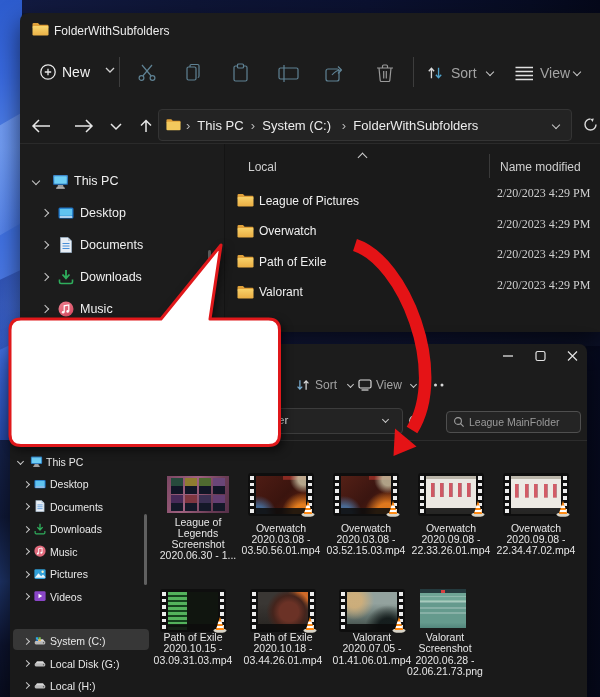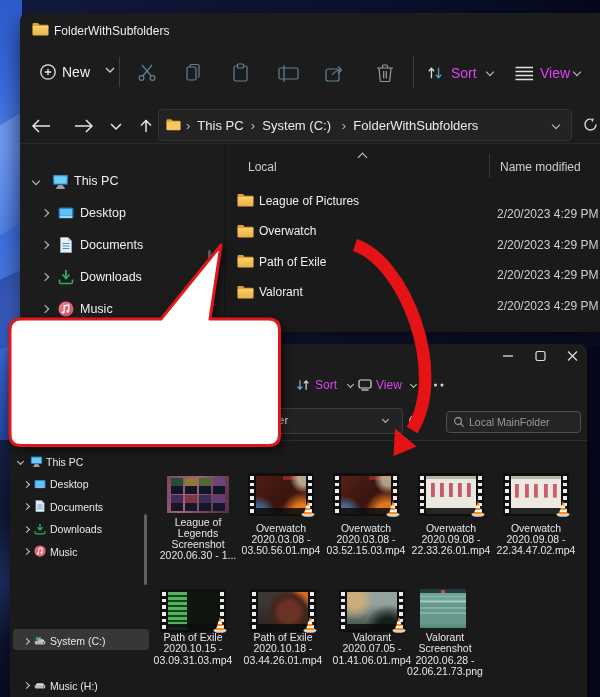--- a/index.html
+++ b/index.html
@@ -22,30 +22,30 @@
 .sep-v{position:absolute;width:1px;background:#3a3a3a;}
 .sep-h{position:absolute;height:1px;background:#2e2e2e;}
 .chev{display:inline-block;width:6px;height:6px;border-right:1.2px solid #c8c8c8;border-bottom:1.2px solid #c8c8c8;}
 .cd{transform:rotate(45deg)}  
 .cr{transform:rotate(-45deg)}
 
 #win1{left:20px;top:13px;width:580px;height:319px;border-radius:8px 0 0 0;}
 
 #win2{left:10px;top:344px;width:577px;height:353px;border-radius:8px 8px 0 0;}
 .icon{position:absolute;}
-.lbl{position:absolute;color:#d946ef;white-space:nowrap;}
+.lbl{position:absolute;color:#a3a3a3;white-space:nowrap;}
 
 .trow{position:absolute;left:0;width:200px;height:32px;}
 .trow .chev{position:absolute;top:13px;}
 .trow .ic{position:absolute;top:8px;}
 .trow .tx{position:absolute;top:8.5px;font-size:12.5px;color:#f0f0f0;white-space:nowrap;}
 .frow{position:absolute;height:30px;}
 .frow .ic{position:absolute;left:217px;top:8px;}
 .frow .tx{position:absolute;left:239px;top:8.5px;font-size:12px;color:#f0f0f0;white-space:nowrap;}
-.frow .dt{position:absolute;left:477px;top:22px;font-size:12px;color:#cfcfcf;white-space:nowrap;}
+.frow .dt{position:absolute;left:477px;top:1px;font-size:12px;color:#cfcfcf;white-space:nowrap;font-family:Liberation Serif, serif;}
 
 .t2row{position:absolute;left:0;width:145px;height:22px;}
 .t2row .chev{position:absolute;top:9px;width:5px;height:5px;}
 .t2row .ic{position:absolute;top:5px;}
 .t2row .tx{position:absolute;top:5.5px;font-size:10.5px;color:#e8e8e8;white-space:nowrap;}
 
 .film{position:absolute;width:66px;height:43px;background:#0e0e0e;border-radius:3px;}
 .film .holes-l,.film .holes-r{position:absolute;top:2.5px;bottom:2.5px;width:4.5px;
  background:repeating-linear-gradient(180deg,#ececec 0 3.6px,rgba(0,0,0,0) 3.6px 6.7px);}
 .film .holes-l{left:1.8px}.film .holes-r{right:1.8px}
@@ -290,21 +290,21 @@
     <span class="chev cd abs" style="left:373px;top:73px;width:5px;height:5px"></span>
     <svg class="icon" style="left:398px;top:70px" width="13" height="13" viewBox="0 0 15 15">
       <path d="M13 7.5 A5.5 5.5 0 1 1 7.5 2" fill="none" stroke="#c9c9c9" stroke-width="1.4"></path>
       <path d="M7.5 2 L10.5 0.5 L10.5 4 Z" fill="#c9c9c9" transform="rotate(20 7.5 2)"></path>
     </svg>
     <div class="abs" style="left:436px;top:67px;width:135px;height:22px;background:#242424;border:1px solid #4f4f4f;border-radius:4px"></div>
     <svg class="icon" style="left:443px;top:72px" width="12" height="12" viewBox="0 0 12 12">
       <circle cx="5" cy="5" r="3.4" fill="none" stroke="#a0a0a0" stroke-width="1.1"></circle>
       <path d="M7.6 7.6 L10.6 10.6" stroke="#a0a0a0" stroke-width="1.1"></path>
     </svg>
-    <div class="lbl" style="left:459px;top:71.5px;font-size:10.5px;color:#9a9a9a">Local MainFolder</div>
+    <div class="lbl" style="left:459px;top:71.5px;font-size:10.5px;color:#9a9a9a">League MainFolder</div>
     <div class="abs" style="left:0;top:97px;width:577px;height:256px;background:#1a1a1a"></div>
     <div class="sep-h" style="left:0;top:96px;width:577px;background:#2c2c2c"></div>
     
     <svg width="0" height="0">
         <defs>
       <symbol id="i-pc" viewBox="0 0 17 16">
             <rect x="1" y="2" width="15" height="10" rx="1.3" fill="#2f7fc1"></rect>
             <rect x="2.2" y="3.2" width="12.6" height="7.6" rx="0.6" fill="#6ecef5"></rect>
             <path d="M6 12 L5 15 H12 L11 12 Z" fill="#9a9a9a"></path>
             <rect x="4" y="14.4" width="9" height="1.3" rx="0.6" fill="#c0c0c0"></rect>
@@ -387,33 +387,54 @@
         </svg>
         <div class="tx" style="left:40px">Downloads</div>
       </div>
     <div class="t2row" style="top:196px">
         <span class="chev cr" style="left:14px"></span>
         <svg class="ic" style="left:24px" width="12" height="12">
           <use href="#i-mus"></use>
         </svg>
         <div class="tx" style="left:40px">Music</div>
       </div>
+    <div class="t2row" style="top:218.5px">
+        <span class="chev cr" style="left:14px"></span>
+        <svg class="ic" style="left:24px" width="12" height="12">
+          <use href="#i-pic"></use>
+        </svg>
+        <div class="tx" style="left:40px">Pictures</div>
+      </div>
+    <div class="t2row" style="top:241px">
+        <span class="chev cr" style="left:14px"></span>
+        <svg class="ic" style="left:24px" width="12" height="12">
+          <use href="#i-vid"></use>
+        </svg>
+        <div class="tx" style="left:40px">Videos</div>
+      </div>
     <div class="t2row" style="top:285.5px">
         <span class="chev cr" style="left:14px"></span>
         <svg class="ic" style="left:24px" width="12" height="12">
           <use href="#i-drvc"></use>
         </svg>
         <div class="tx" style="left:40px">System (C:)</div>
       </div>
+    <div class="t2row" style="top:308px">
+        <span class="chev cr" style="left:14px"></span>
+        <svg class="ic" style="left:24px" width="12" height="12">
+          <use href="#i-drv"></use>
+        </svg>
+        <div class="tx" style="left:40px">Local Disk (G:)</div>
+      </div>
     <div class="t2row" style="top:330px">
         <span class="chev cr" style="left:14px"></span>
         <svg class="ic" style="left:24px" width="12" height="12">
           <use href="#i-drv"></use>
         </svg>
-        <div class="tx" style="left:40px">Music (H:)</div>
+        <div class="tx" style="left:40px">Local (H:)</div>
       </div>
     <div class="abs" style="left:134px;top:170px;width:2.5px;height:71px;background:#606060;border-radius:2px"></div>
     
     <svg width="0" height="0">
         <defs>
       <symbol id="vlc-c" viewBox="0 0 14 17">
         <ellipse cx="7" cy="14.6" rx="6.6" ry="2.2" fill="#d8d4c8"></ellipse>
         <polygon points="7,0.8 11.2,14 2.8,14" fill="#ff8a14"></polygon>
         <polygon points="5.5,5.5 8.5,5.5 9.3,8 4.7,8" fill="#ffffff"></polygon>
         <polygon points="4.2,10 9.8,10 10.4,12 3.6,12" fill="#ffffff"></polygon>

